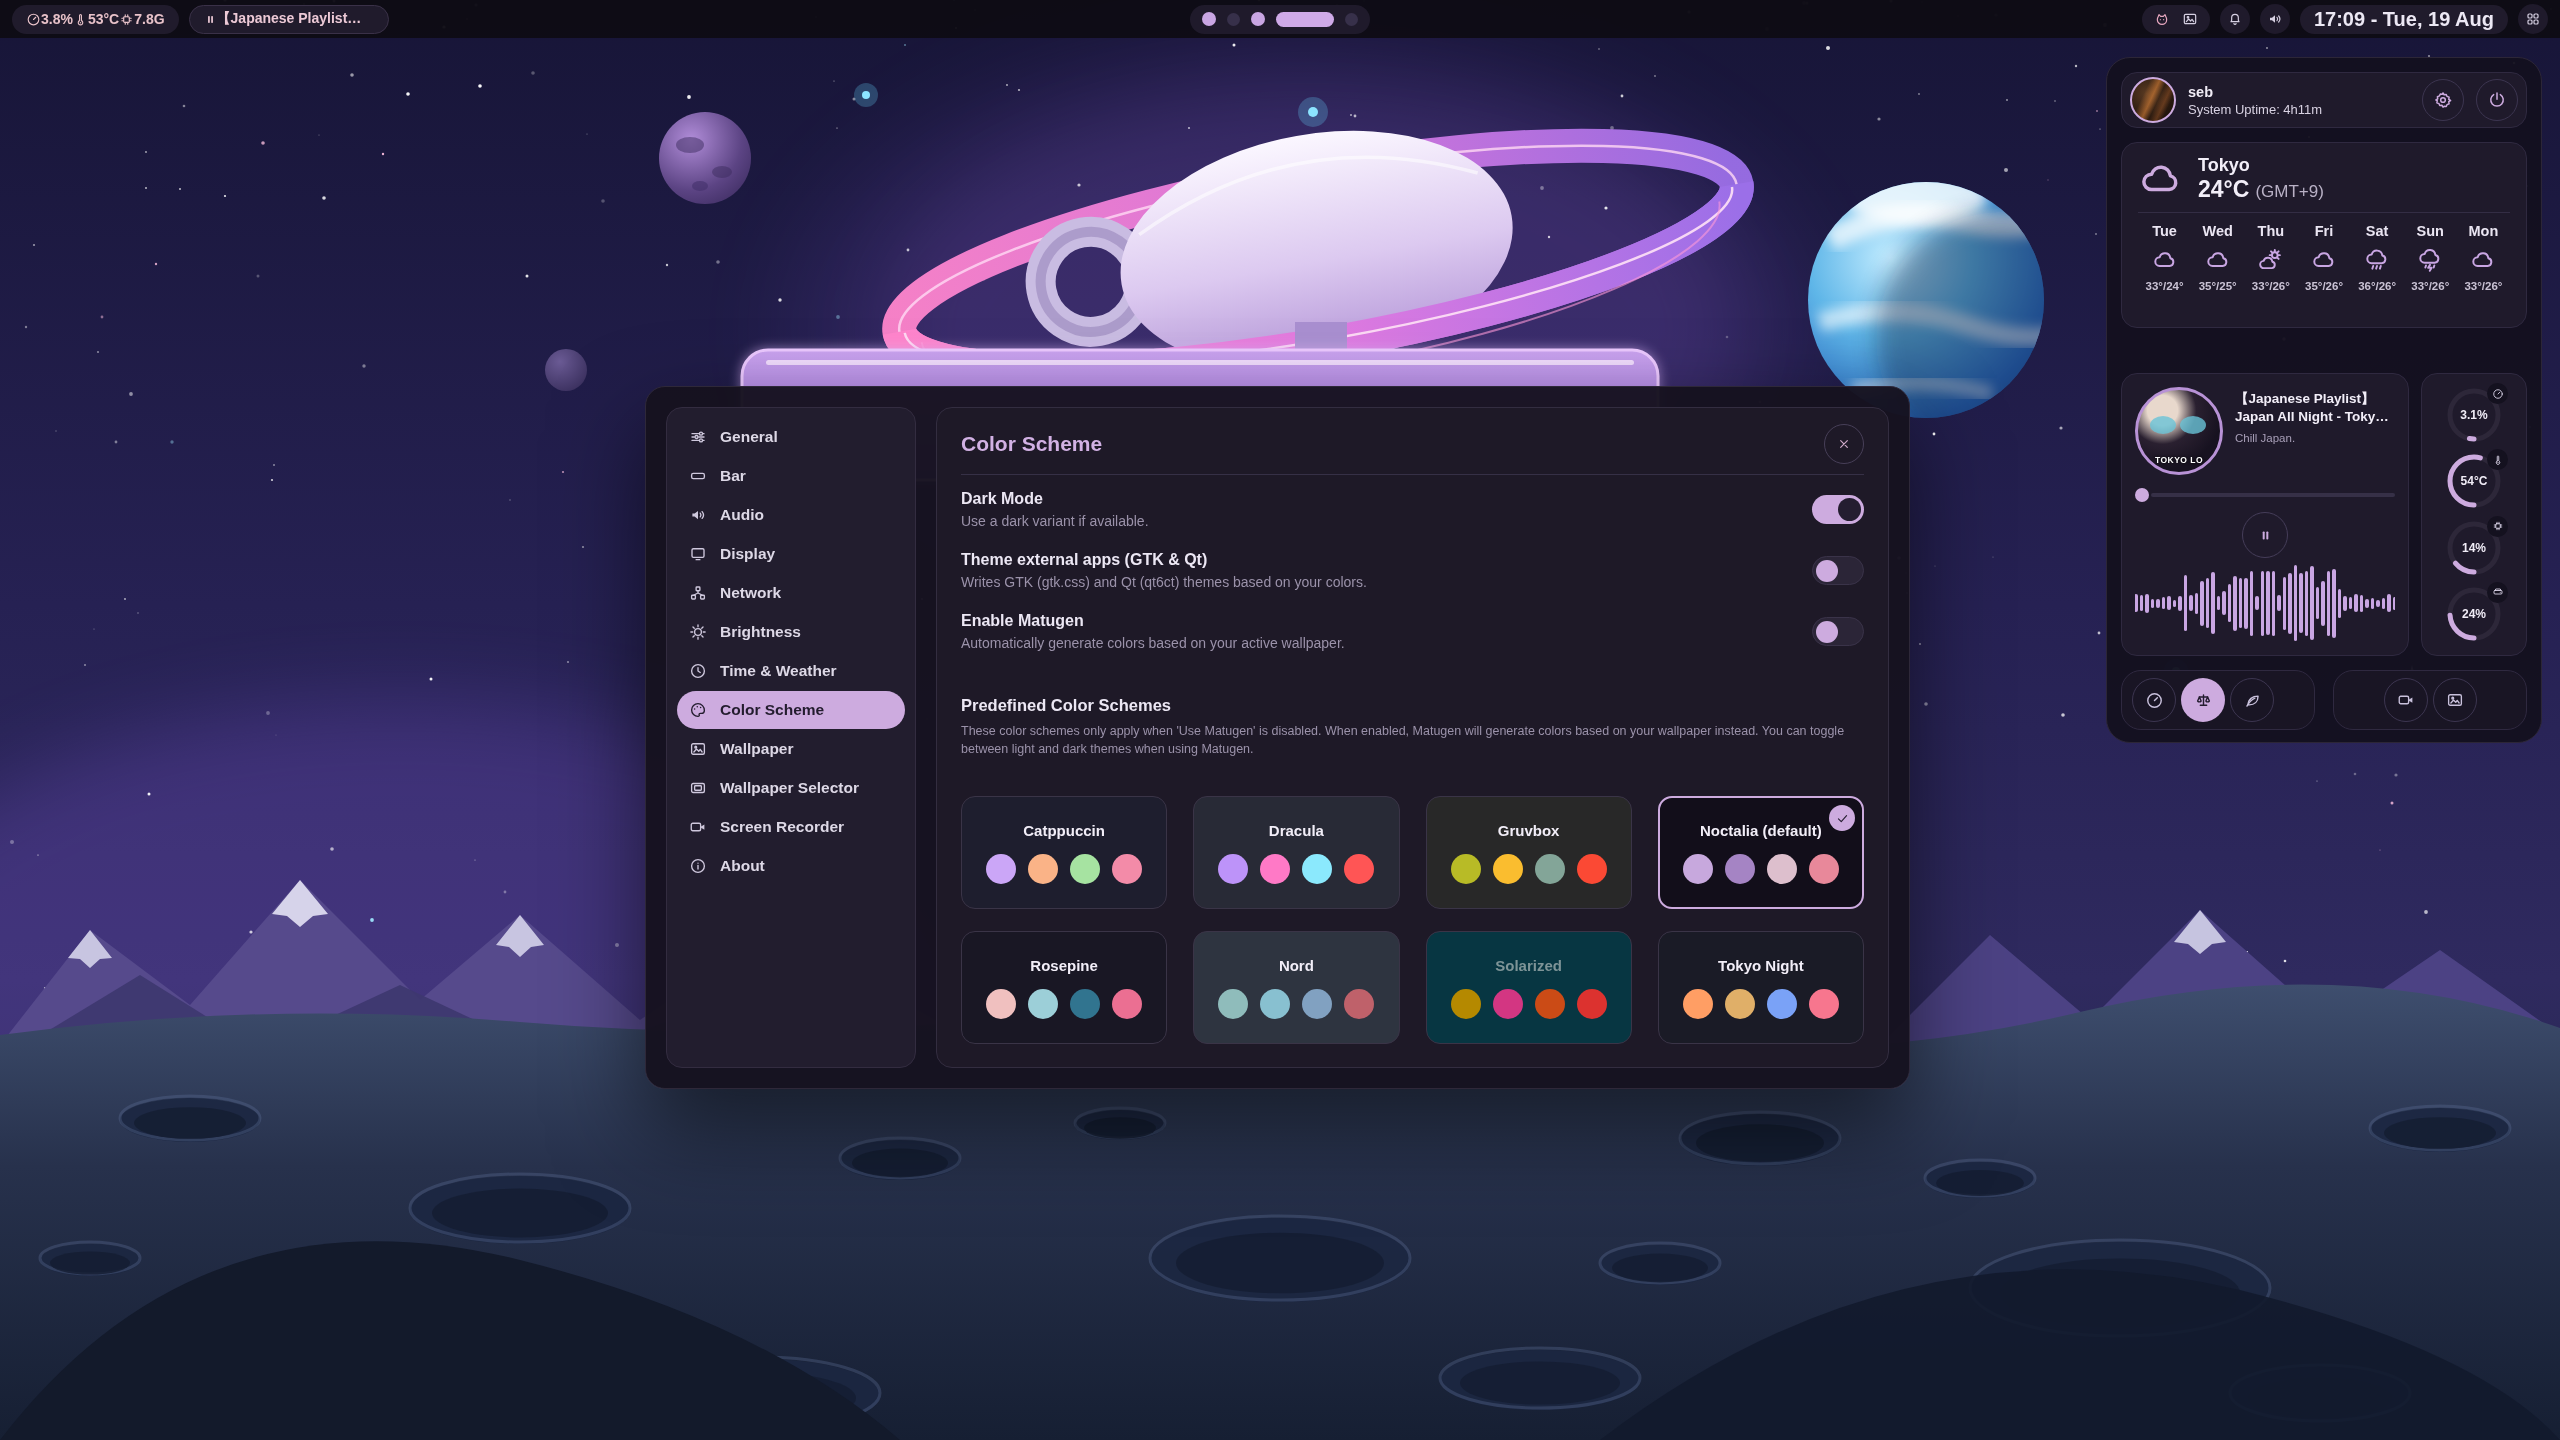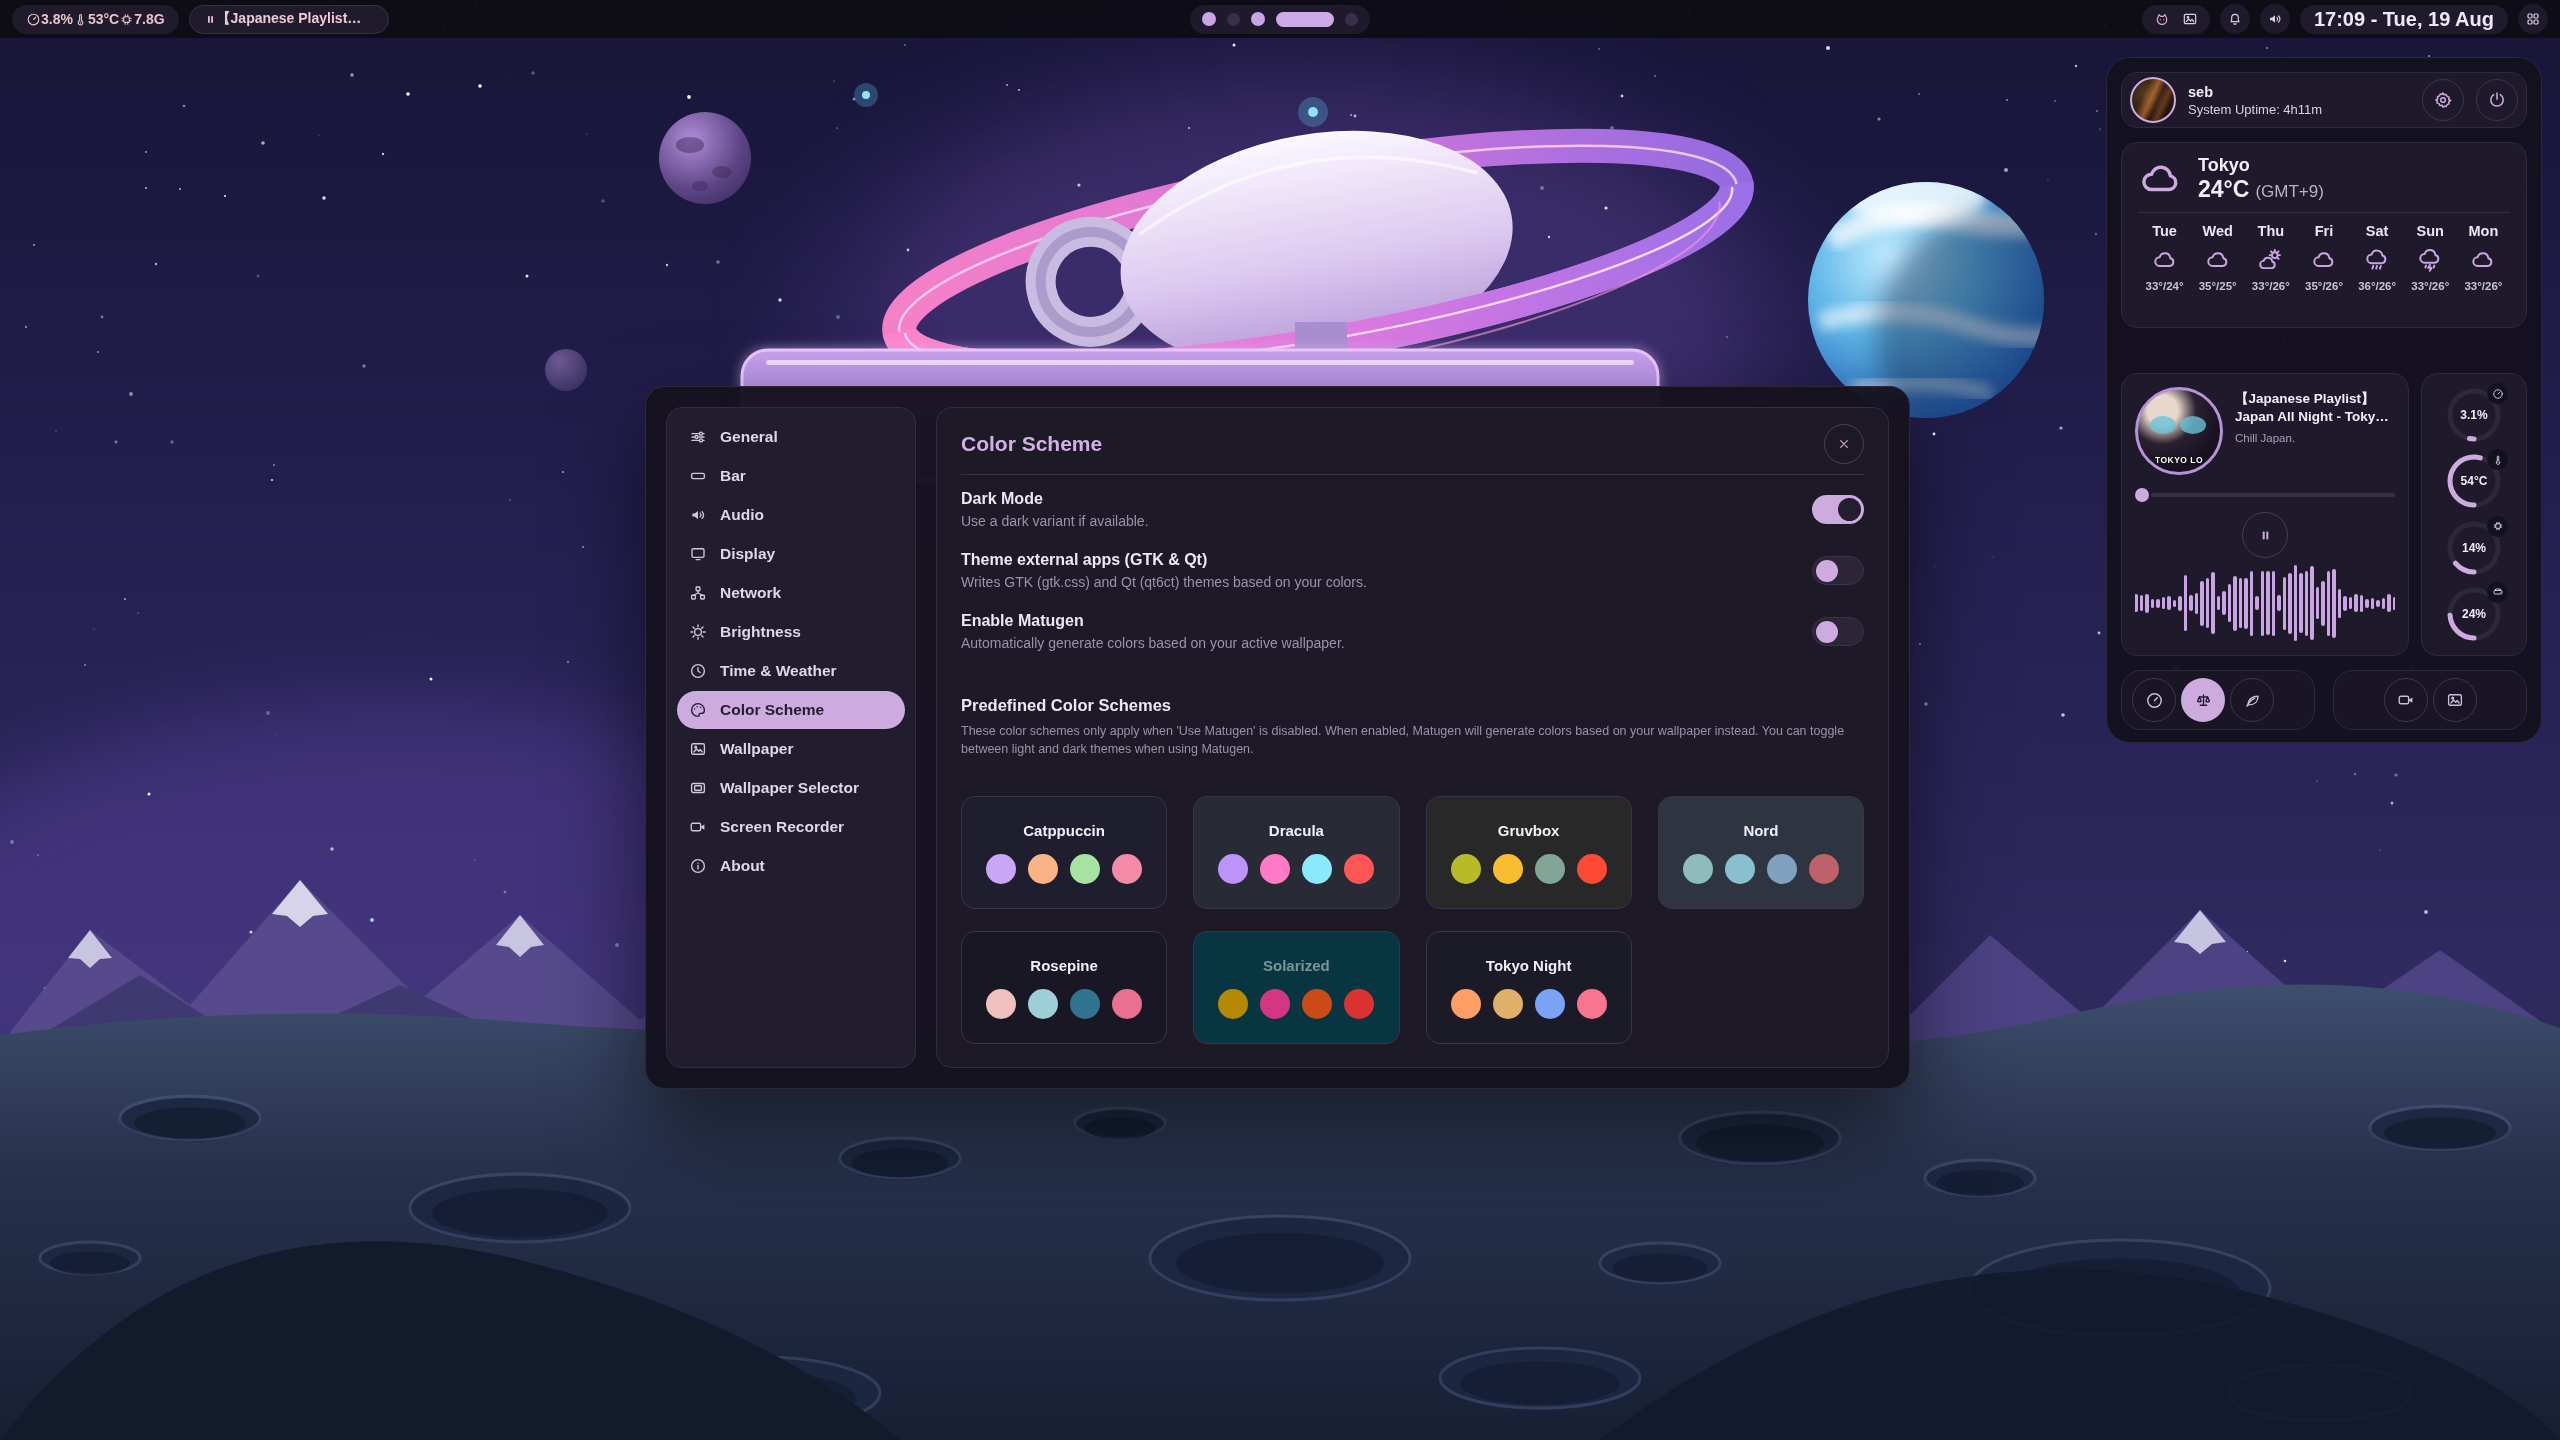--- a/index.html
+++ b/index.html
@@ -787,36 +787,50 @@
           </div>
           <div class="scheme-card" style="background: rgb(40, 40, 40);">
             <span class="scheme-name">Gruvbox</span>
             <div class="dots">
               <span class="dot" style="background:#b8bb26"></span>
               <span class="dot" style="background:#fabd2f"></span>
               <span class="dot" style="background:#83a598"></span>
               <span class="dot" style="background:#fb4934"></span>
             </div>
           </div>
+          <div class="scheme-card selected" style="background: rgb(18, 14, 26);">
+            <span class="scheme-name">Noctalia (default)</span>
+            <div class="dots">
+              <span class="dot" style="background:#c7a8dd"></span>
+              <span class="dot" style="background:#a584c4"></span>
+              <span class="dot" style="background:#ddbfcd"></span>
+              <span class="dot" style="background:#e8889a"></span>
+            </div>
+            <span class="badge">
+              <svg xmlns="http://www.w3.org/2000/svg" width="15" height="15" viewBox="0 0 24 24" fill="none" stroke="currentColor" stroke-width="1.8" stroke-linecap="round" stroke-linejoin="round">
+                <path d="M5.5 12.5l4.5 4.5L18.5 7.5"></path>
+              </svg>
+            </span>
+          </div>
+          <div class="scheme-card" style="background: rgb(25, 23, 36);">
+            <span class="scheme-name">Rosepine</span>
+            <div class="dots">
+              <span class="dot" style="background:#f0c0bf"></span>
+              <span class="dot" style="background:#9ccfd8"></span>
+              <span class="dot" style="background:#31748f"></span>
+              <span class="dot" style="background:#eb6f92"></span>
+            </div>
+          </div>
           <div class="scheme-card" style="background: rgb(46, 52, 64);">
             <span class="scheme-name">Nord</span>
             <div class="dots">
               <span class="dot" style="background:#8fbcbb"></span>
               <span class="dot" style="background:#88c0d0"></span>
               <span class="dot" style="background:#81a1c1"></span>
               <span class="dot" style="background:#bf616a"></span>
-            </div>
-          </div>
-          <div class="scheme-card" style="background: rgb(25, 23, 36);">
-            <span class="scheme-name">Rosepine</span>
-            <div class="dots">
-              <span class="dot" style="background:#f0c0bf"></span>
-              <span class="dot" style="background:#9ccfd8"></span>
-              <span class="dot" style="background:#31748f"></span>
-              <span class="dot" style="background:#eb6f92"></span>
             </div>
           </div>
           <div class="scheme-card" style="background: rgb(7, 54, 66);">
             <span class="scheme-name" style="color:#7e9497">Solarized</span>
             <div class="dots">
               <span class="dot" style="background:#b58900"></span>
               <span class="dot" style="background:#d33682"></span>
               <span class="dot" style="background:#cb4b16"></span>
               <span class="dot" style="background:#dc322f"></span>
             </div>

